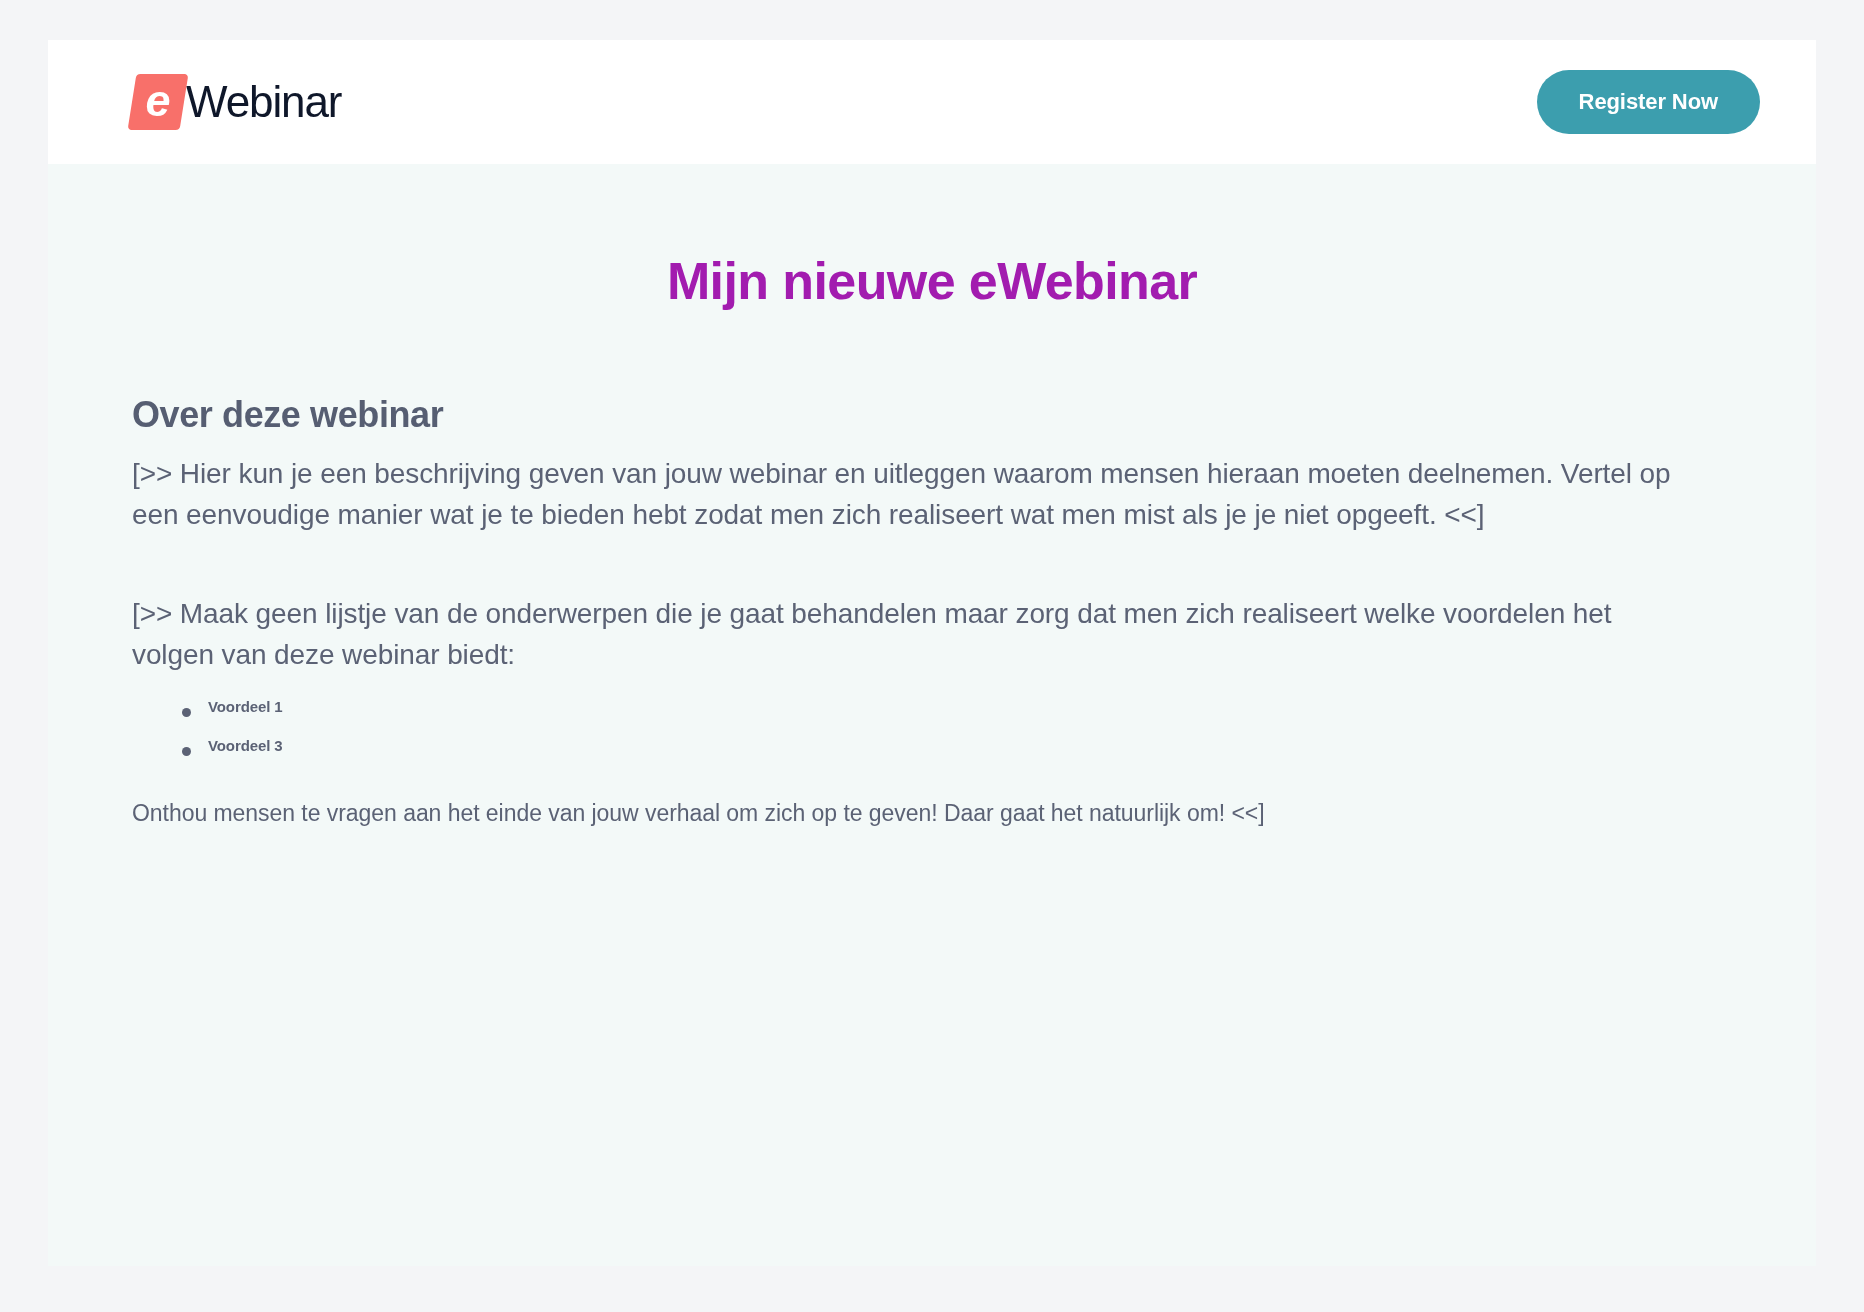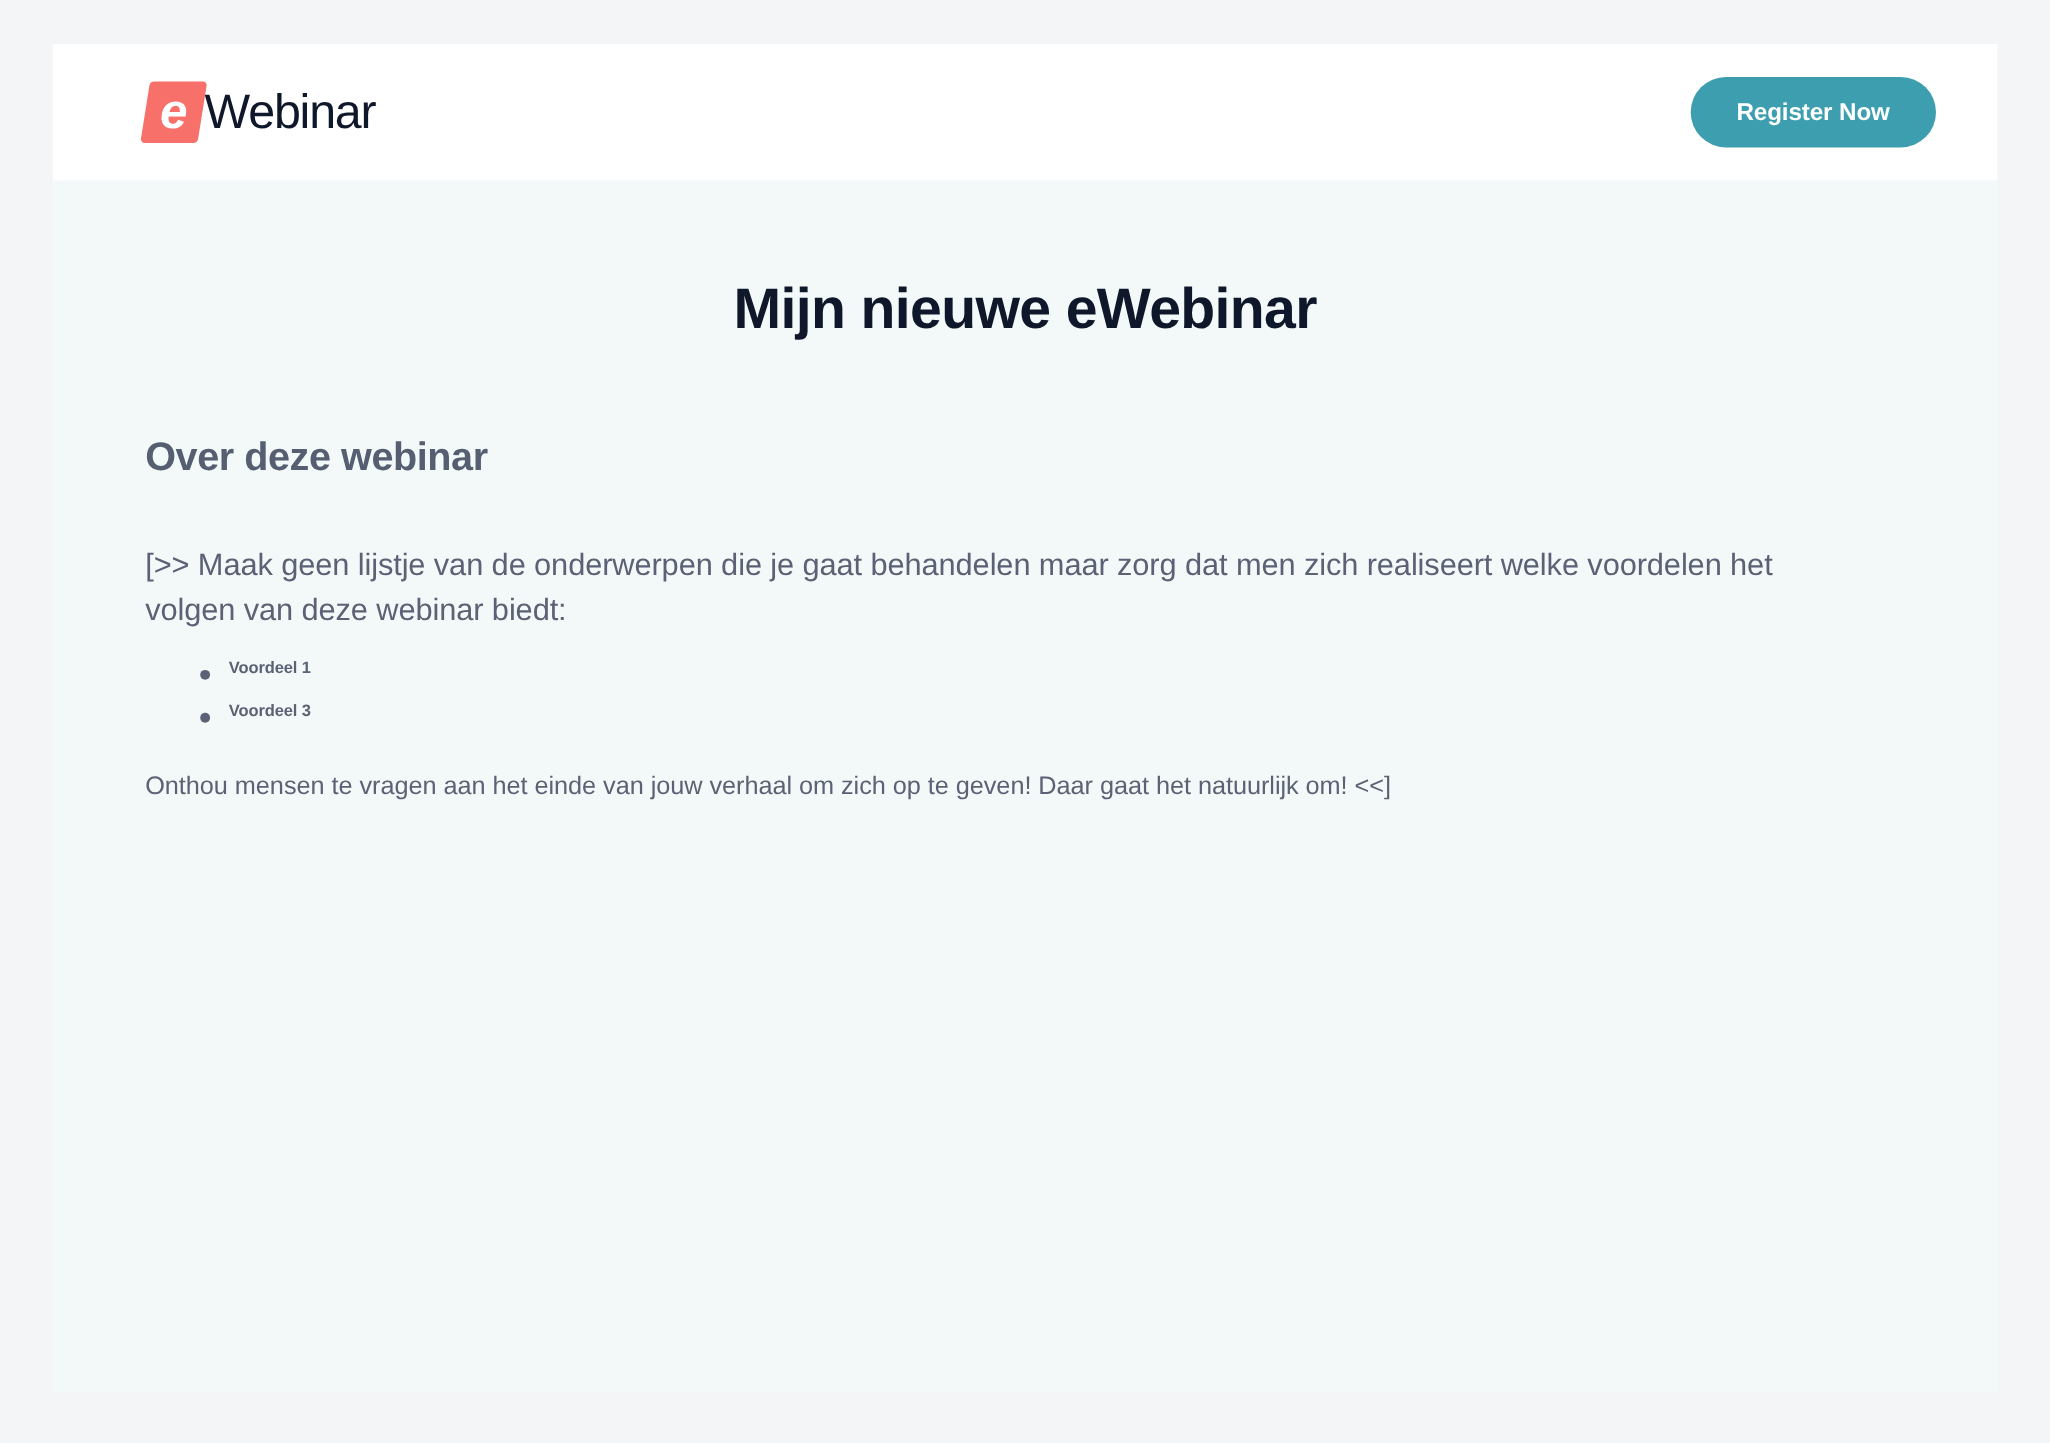--- a/index.html
+++ b/index.html
@@ -98,21 +98,21 @@
   .page-body {
     padding: 0 84px 0 84px;
   }
 
   .page-title {
     margin: 0;
     padding-top: 88px;
     text-align: center;
     font-size: 52px;
     font-weight: 700;
-    color: #0f172a;
+    color: #a21caf;
     letter-spacing: -0.6px;
     line-height: 1.15;
   }
 
   .section {
     margin-top: 81px;
   }
   .section + .section {
     margin-top: 58px;
   }
@@ -195,20 +195,21 @@
 
     <button class="btn btn-register">Register Now</button>
   </header>
 
   <main class="page-body">
 
     <h1 class="page-title">Mijn nieuwe eWebinar</h1>
 
     <section class="section">
       <h2 class="section-heading">Over deze webinar</h2>
+      <p class="section-text">[&gt;&gt; Hier kun je een beschrijving geven van jouw webinar en uitleggen waarom mensen hieraan moeten deelnemen. Vertel op een eenvoudige manier wat je te bieden hebt zodat men zich realiseert wat men mist als je je niet opgeeft. &lt;&lt;]</p>
     </section>
 
     <section class="section">
       <p class="section-text">[&gt;&gt; Maak geen lijstje van de onderwerpen die je gaat behandelen maar zorg dat men zich realiseert welke voordelen het volgen van deze webinar biedt:</p>
 
       <ul class="benefit-list">
         <li>Voordeel 1</li>
         <li>Voordeel 3</li>
       </ul>
 

